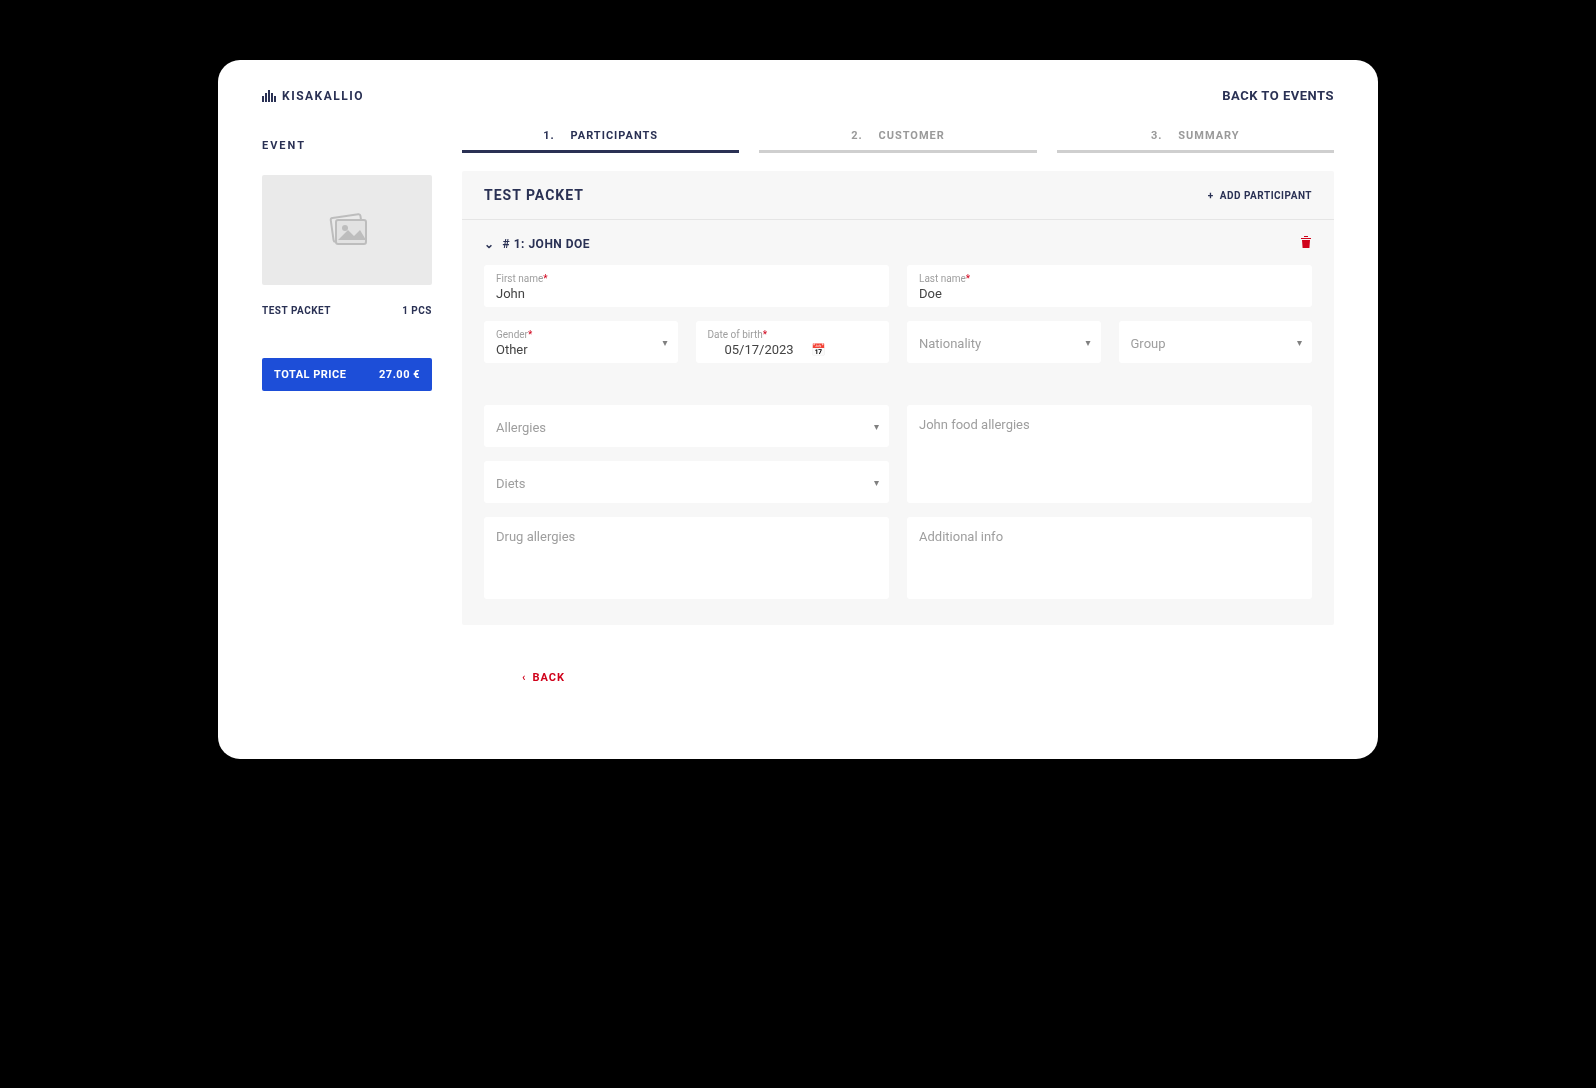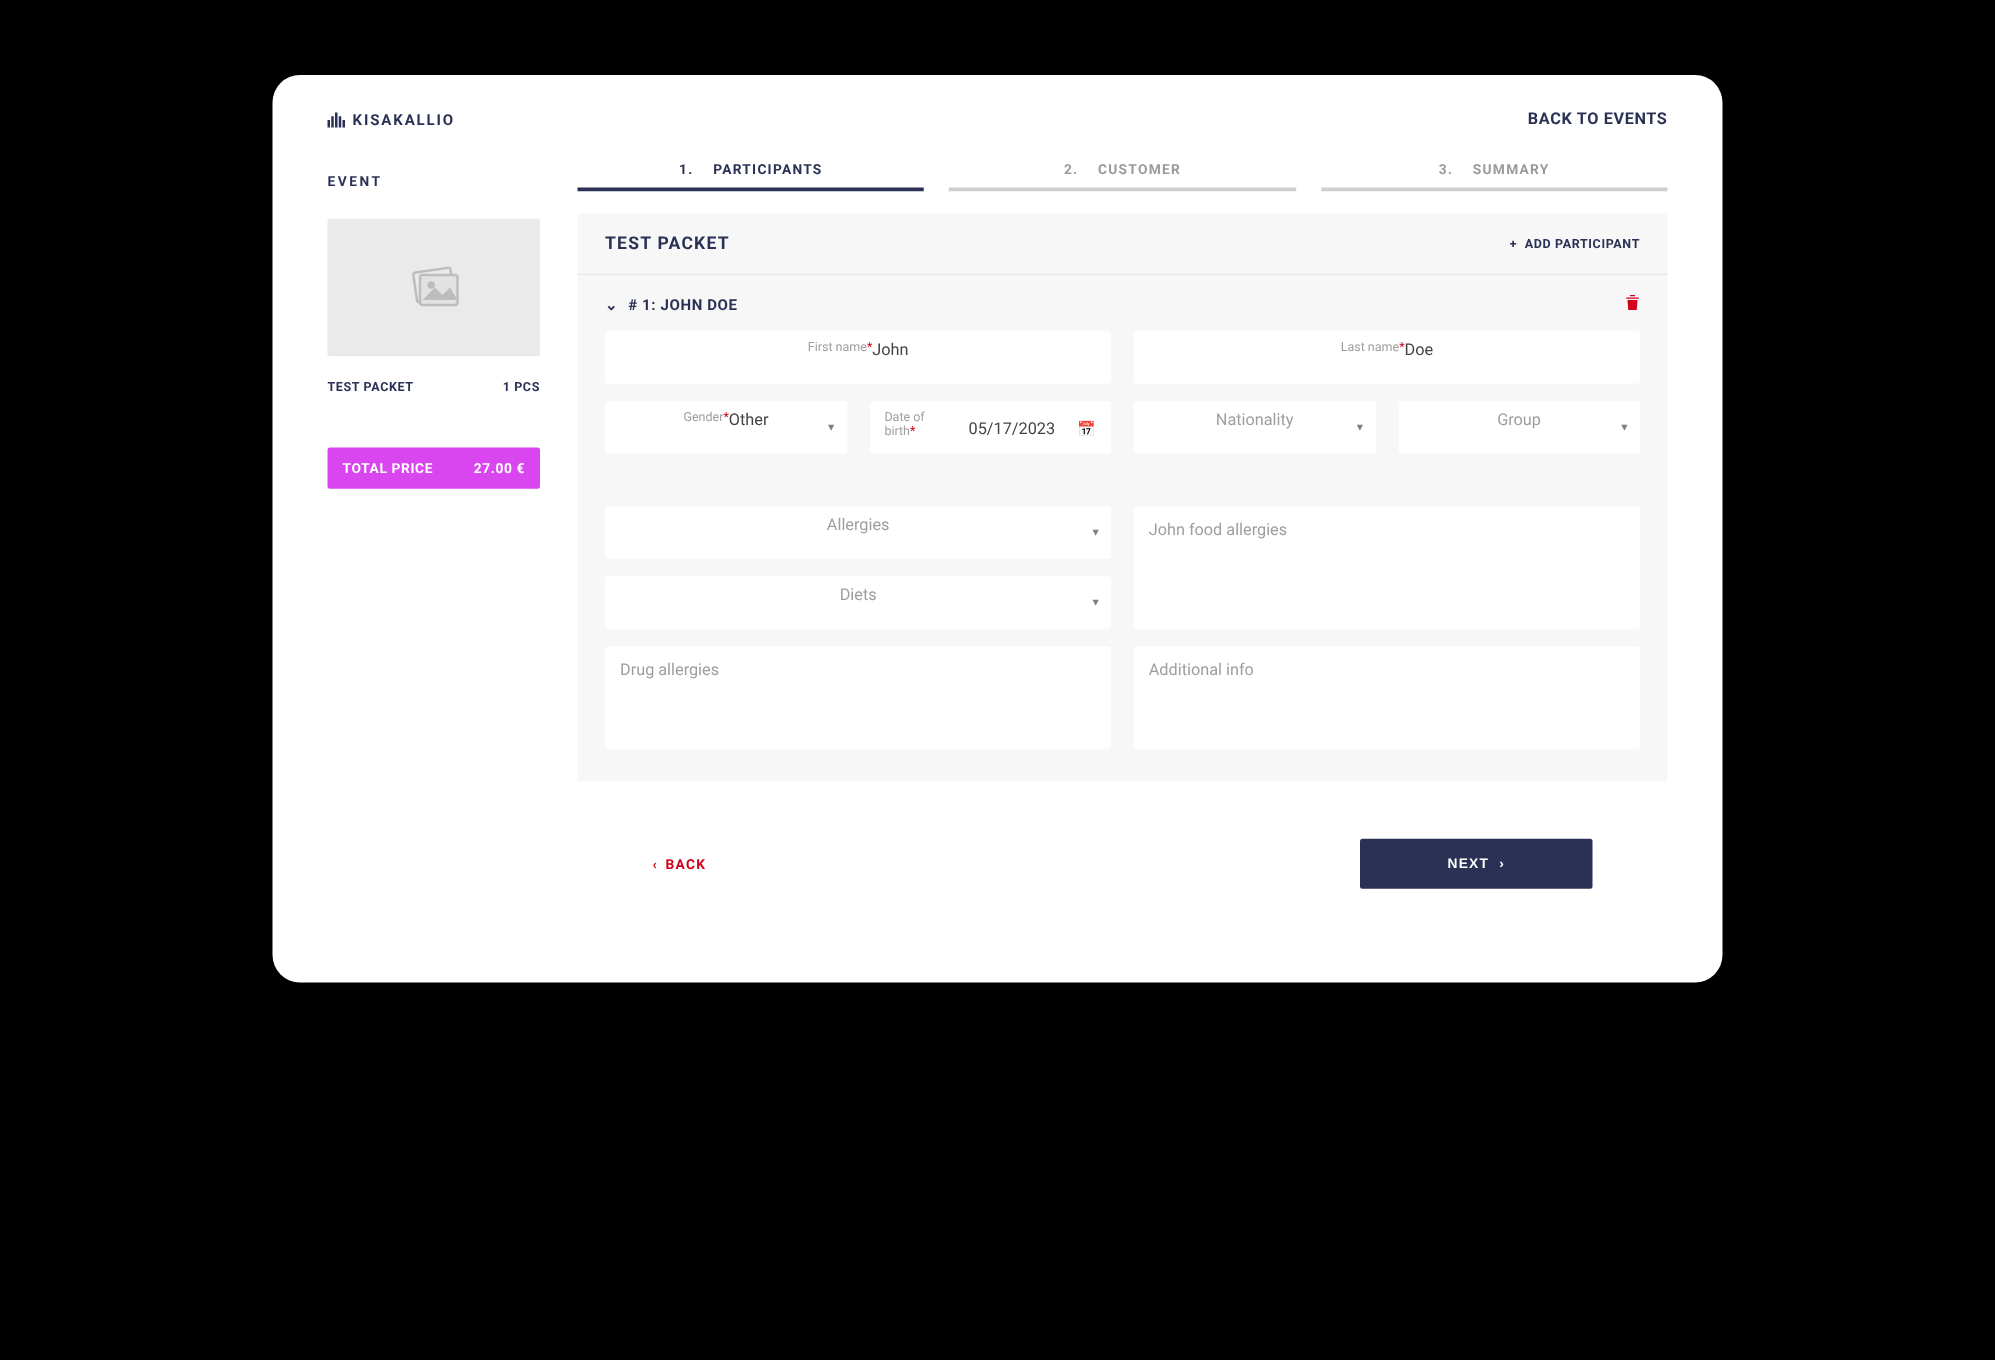--- a/index.html
+++ b/index.html
@@ -28,35 +28,35 @@
 .logo-bars span:nth-child(3){height:12px;} .logo-bars span:nth-child(4){height:9px;}
 .logo-bars span:nth-child(5){height:6px;}
 .logo-text { font-size:12px; font-weight:700; letter-spacing:1.5px; color:#2a3154; }
 .back-link { font-size:13px; font-weight:700; letter-spacing:.5px; color:#2a3154; cursor:pointer; }
 .body { display:flex; gap:30px; }
 .sidebar { width:170px; flex-shrink:0; }
 .event-label { font-size:11px; font-weight:700; letter-spacing:2px; color:#2a3154; margin:10px 0 23px; }
 .thumb { width:100%; height:110px; background:#eaeaea; border-radius:2px; display:flex; align-items:center; justify-content:center; margin-bottom:14px; }
 .thumb svg { opacity:.55; }
 .item-row { display:flex; justify-content:space-between; font-size:10px; font-weight:700; letter-spacing:.5px; color:#2a3154; padding:6px 0 42px; }
-.total-row { background:#d946ef; color:#fff; display:flex; justify-content:space-between; padding:10px 12px; font-size:11px; font-weight:700; letter-spacing:.5px; border-radius:2px; }
+.total-row { background:#1d4ed8; color:#fff; display:flex; justify-content:space-between; padding:10px 12px; font-size:11px; font-weight:700; letter-spacing:.5px; border-radius:2px; }
 .main { flex:1; }
 .steps { display:flex; gap:20px; margin-bottom:18px; }
 .step { flex:1; text-align:center; padding-bottom:8px; border-bottom:3px solid #cfcfcf; font-size:11px; font-weight:700; letter-spacing:1px; color:#9a9a9a; cursor:pointer; }
 .step.active { border-bottom-color:#2a3154; color:#2a3154; }
 .step .num { margin-right:12px; }
 .panel { background:#f7f7f7; border-radius:2px; padding:0; }
 .panel-head { display:flex; justify-content:space-between; align-items:center; padding:16px 22px; border-bottom:1px solid #e5e5e5; }
 .panel-title { font-size:14px; font-weight:700; letter-spacing:1px; color:#2a3154; }
 .add-part { display:flex; align-items:center; gap:6px; font-size:10px; font-weight:700; letter-spacing:.5px; color:#2a3154; cursor:pointer; }
 .acc-head { display:flex; justify-content:space-between; align-items:center; padding:14px 22px 12px; }
 .acc-title { display:flex; align-items:center; gap:8px; font-size:12px; font-weight:700; letter-spacing:.5px; color:#2a3154; }
 .delete { color:#d0021b; cursor:pointer; }
 .form { padding:0 22px 26px; display:grid; grid-template-columns:repeat(4, 1fr); gap:14px 18px; }
-.field { background:#fff; border-radius:3px; padding:8px 12px 6px; position:relative; min-height:42px; display:flex; flex-direction:row; justify-content:center; }
+.field { background:#fff; border-radius:3px; padding:8px 12px 6px; position:relative; min-height:42px; display:flex; flex-direction:column; justify-content:center; }
 .field.span2 { grid-column:span 2; }
 .field.tall { min-height:82px; padding:12px 12px; justify-content:flex-start; }
 .flabel { font-size:10px; color:#9e9e9e; margin-bottom:2px; }
 .req { color:#d0021b; }
 .fval { font-size:13px; color:#444; }
 .placeholder { color:#9e9e9e; font-size:13px; }
 .caret { position:absolute; right:10px; top:50%; transform:translateY(-50%); color:#808080; font-size:10px; }
 .date-row { display:flex; align-items:center; gap:18px;margin-left:17px; }
 .cal { font-size:12px; color:#666; }
 .sep { grid-column:1/-1; height:14px; }
@@ -192,20 +192,16 @@
             <div class="placeholder">Additional info</div>
           </div>
         </div>
       </div>
 
       <div class="footer">
         <div class="btn-back">
           <span>‹</span>
           <span>BACK</span>
         </div>
-        <button class="btn-next">
-          <span>NEXT</span>
-          <span>›</span>
-        </button>
       </div>
     </section>
   </div>
 </div>
 
 </body></html>

